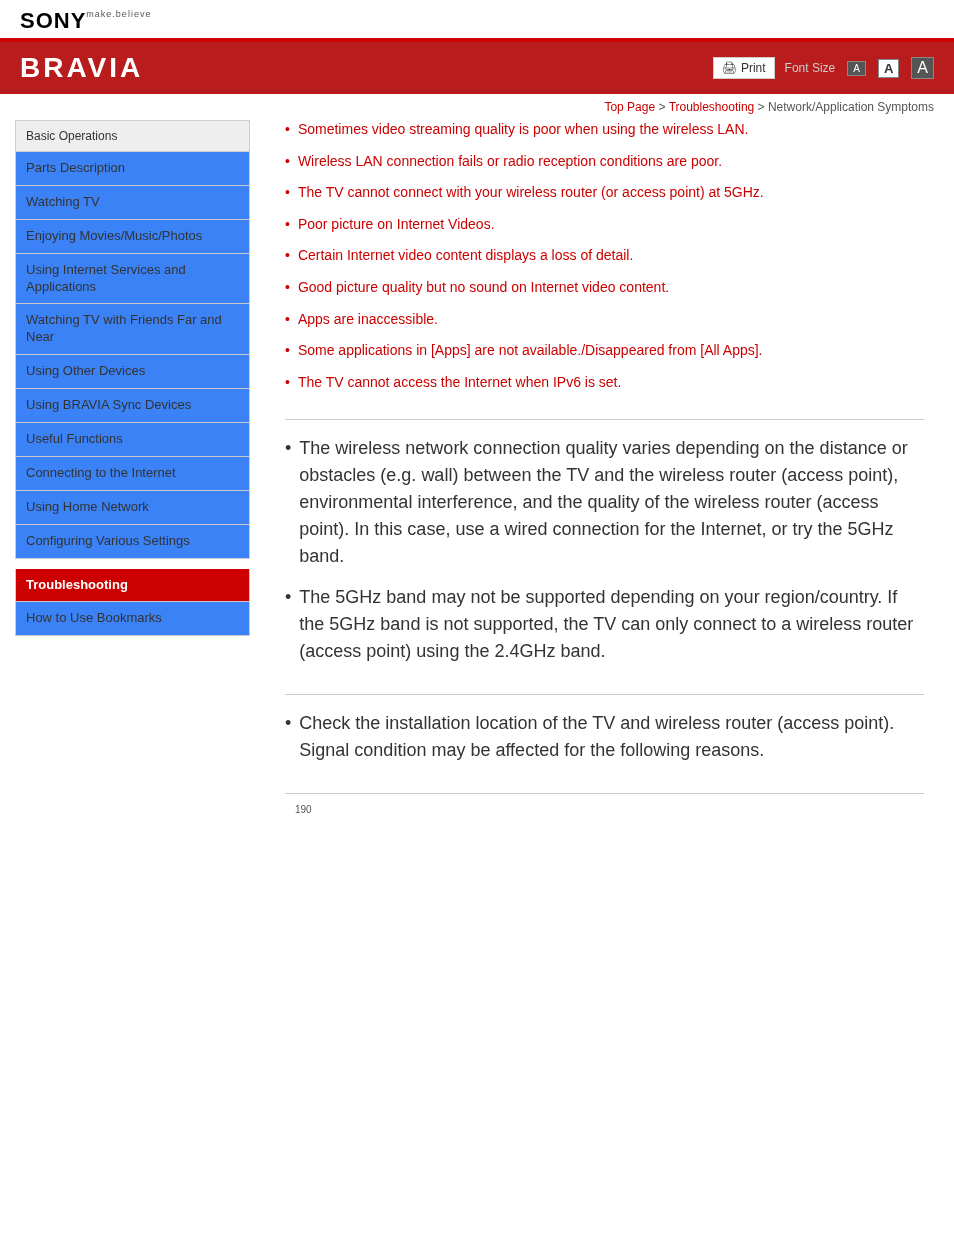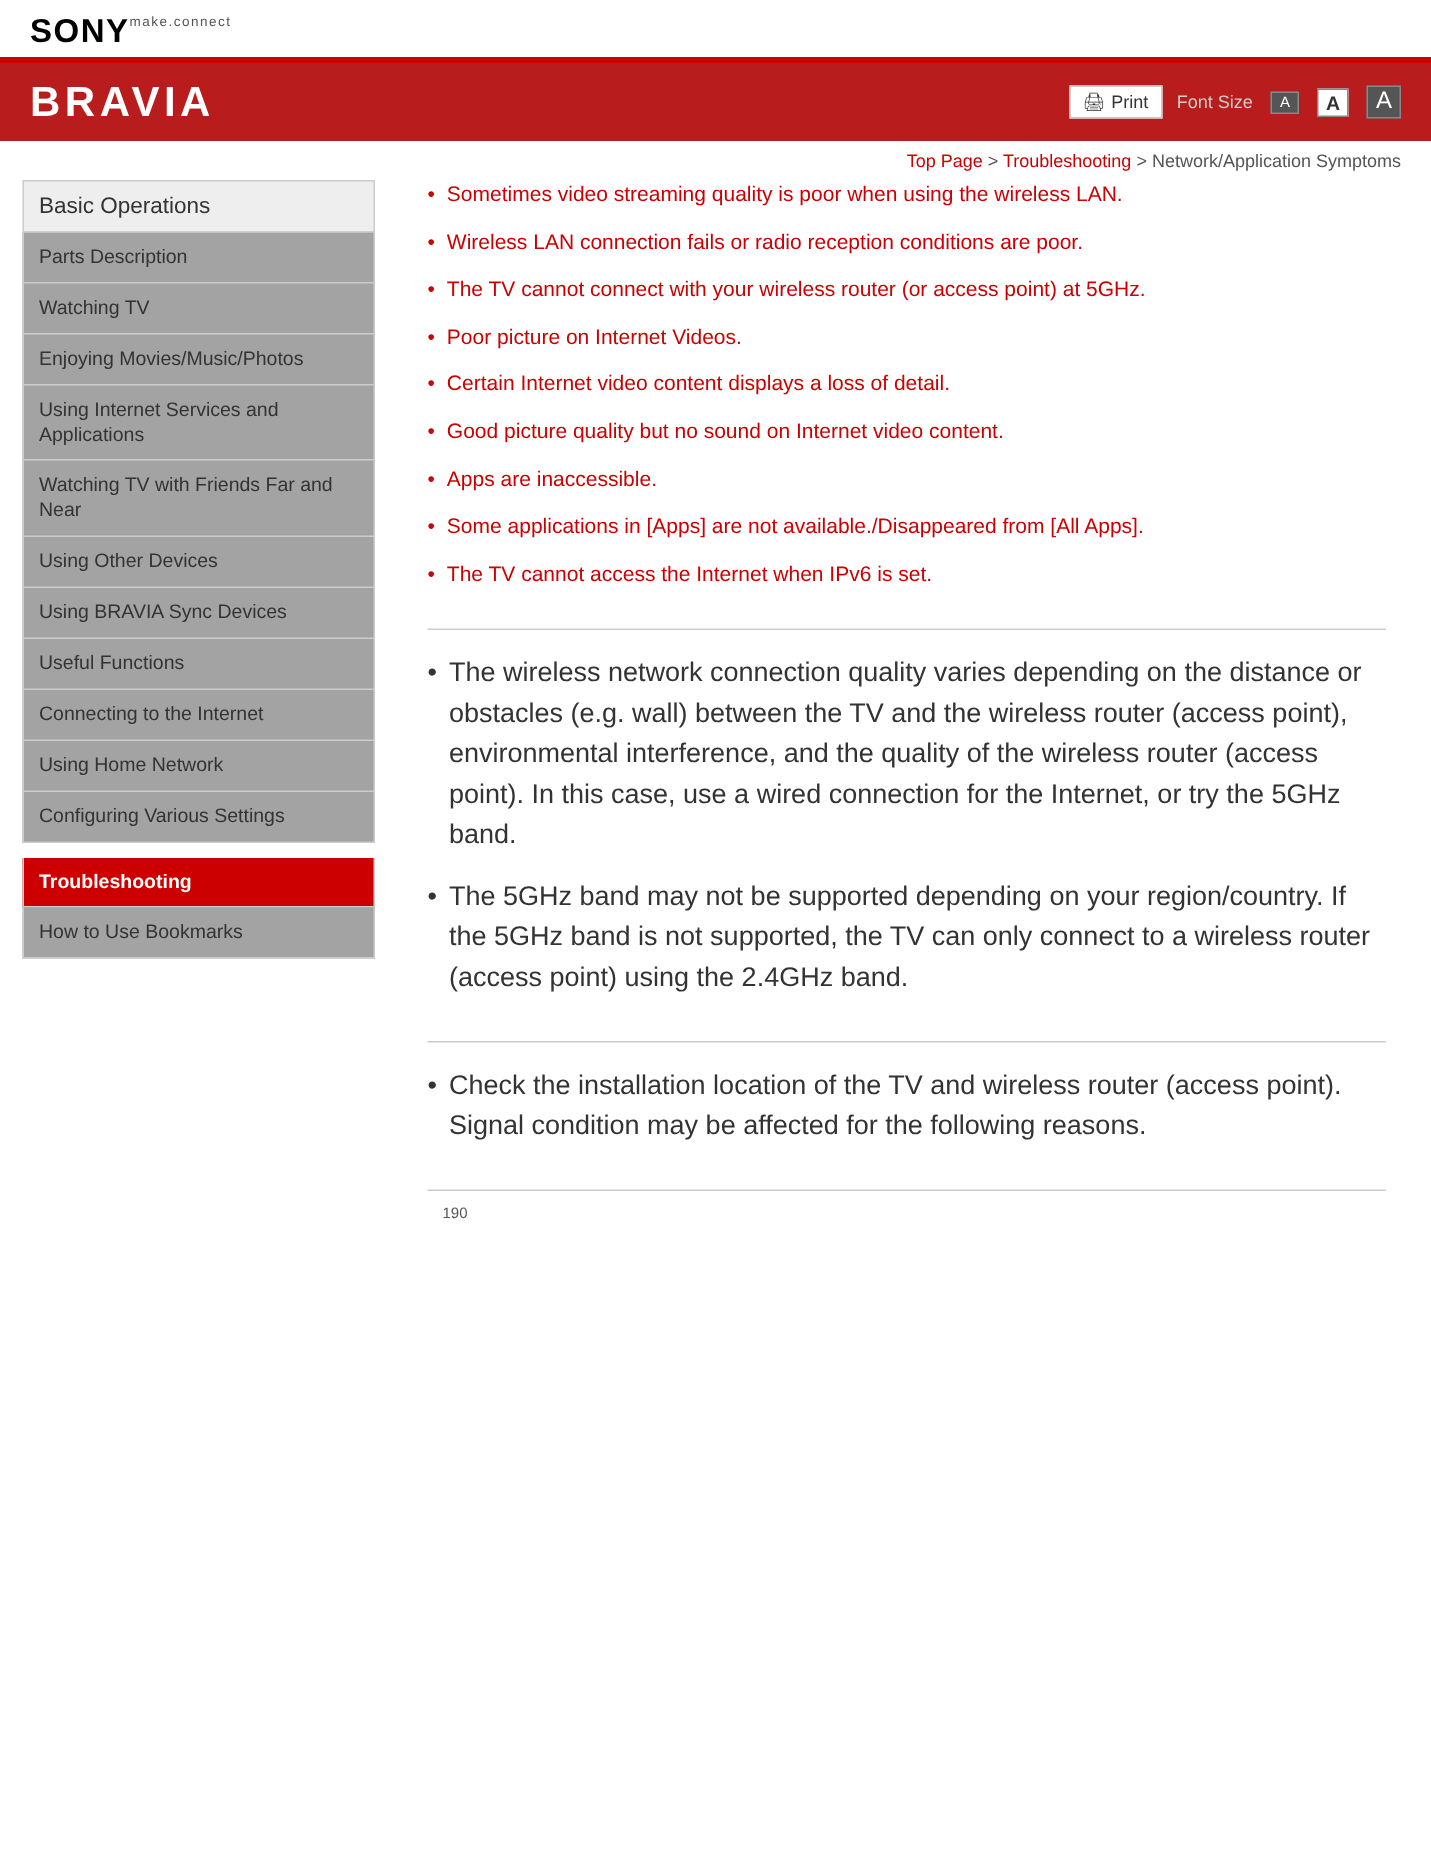--- a/index.html
+++ b/index.html
@@ -22,22 +22,22 @@
     
     .breadcrumb { text-align: right; padding: 6px 20px; font-size: 12px; }
     .breadcrumb a { color: #c00; text-decoration: none; }
     .breadcrumb span { color: #555; }
 
     
     .main-layout { display: flex; padding: 0 10px; }
 
     
     .sidebar { width: 245px; min-width: 245px; padding: 0 5px; }
-    .sidebar-section-header { background: #eee; border: 1px solid #ccc; padding: 8px 10px; font-size: 15px; font-weight: normal; color: #333; cursor: pointer; margin-bottom: 0; }
-    .sidebar-item { border: 1px solid #ccc; border-top: none; padding: 8px 10px; font-size: 13px; color: #333; cursor: pointer; background: #a3a3a3; line-height: 1.3; }
+    .sidebar-section-header { background: #eee; border: 1px solid #ccc; padding: 8px 10px; font-size: 12px; font-weight: normal; color: #333; cursor: pointer; margin-bottom: 0; }
+    .sidebar-item { border: 1px solid #ccc; border-top: none; padding: 8px 10px; font-size: 13px; color: #333; cursor: pointer; background: #3b82f6; line-height: 1.3; }
     .sidebar-item.active { background: #cc0000; color: #fff; font-weight: bold; }
     .sidebar-gap { height: 10px; }
 
     
     .content { flex: 1; padding: 0 20px 20px 30px; }
 
     .section-block { padding: 15px 0; border-bottom: 1px solid #ccc; }
     .section-block:first-child { padding-top: 0; }
 
     .link-item { display: flex; align-items: flex-end; margin-bottom: 12px; color: #c00; font-size: 14px; line-height: 1.4; }
@@ -48,21 +48,21 @@
     .text-item::before { content: "•"; color: #333; margin-right: 8px; flex-shrink: 0; margin-top: 0; }
 
     .page-number { text-align: left; padding: 10px; color: #555; font-size: 10px; }
   </style>
 </head>
 <body>
 
 <div class="top-bar">
   <div class="sony-logo">
     <span class="sony-text">SONY</span>
-    <span class="tagline">make.connect</span>
+    <span class="tagline">make.believe</span>
   </div>
 </div>
 
 <div class="bravia-header">
   <span class="bravia-title">BRAVIA</span>
   <div class="header-right">
     <button class="print-btn">
       <span>🖨</span>
       <span>Print</span>
     </button>

